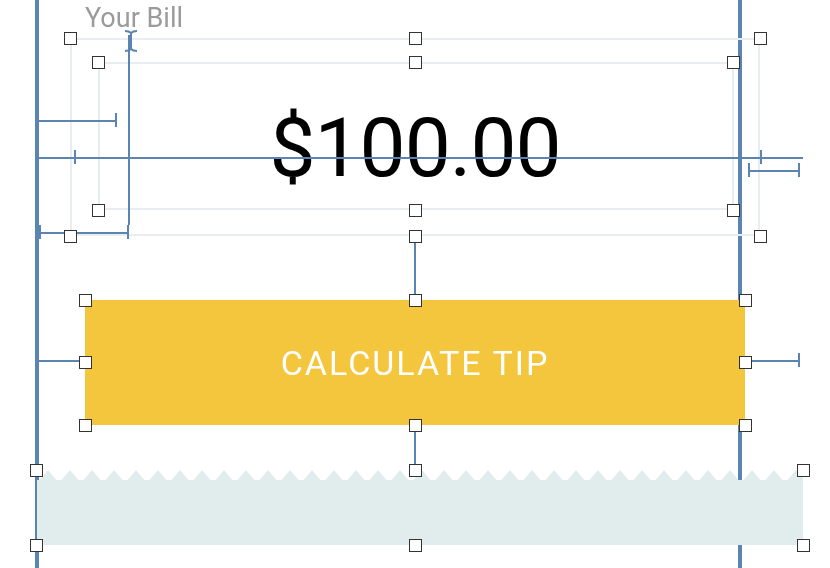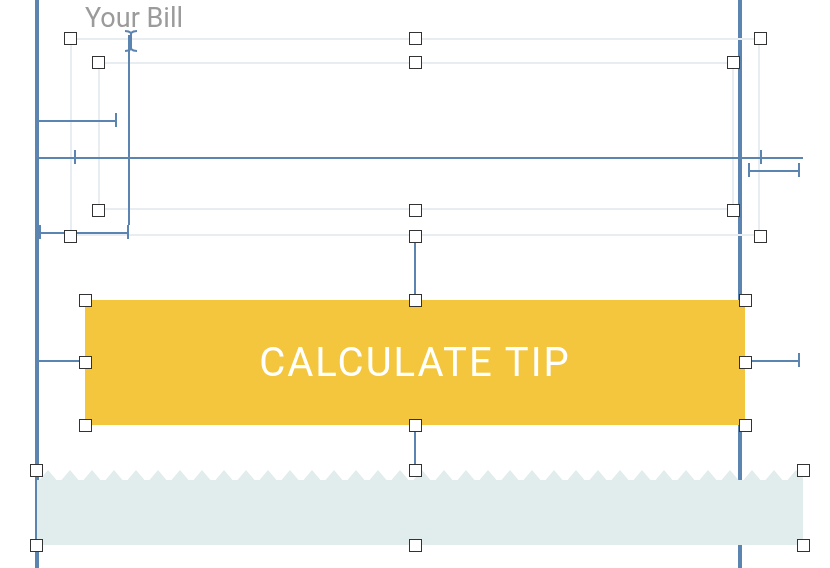--- a/index.html
+++ b/index.html
@@ -66,21 +66,21 @@
       position: absolute;
       left: 85px;
       top: 300px;
       width: 660px;
       height: 125px;
       background: #f4c63d;
       display: flex;
       align-items: center;
       justify-content: center;
       color: #ffffff;
-      font-size: 40px;
+      font-size: 34px;
       font-weight: 400;
       letter-spacing: 2px;
     }
     .receipt-band {
       position: absolute;
       left: 37px;
       top: 480px;
       width: 766px;
       height: 65px;
       background: #e1ecec;
@@ -145,20 +145,23 @@
   <div class="light-box" style="left:98px; top:62px; width:636px; height:148px;"></div>
 
   <div class="label-your-bill">Your Bill</div>
 
   <div class="text-cursor" style="left:122px; top:30px;">
     <svg viewBox="0 0 18 22">
         <path d="M3 1 Q7 1 9 3 Q11 1 15 1 M9 3 L9 19 M3 21 Q7 21 9 19 Q11 21 15 21" stroke="#5c84b0" stroke-width="2" fill="none"></path>
       </svg>
   </div>
 
+  <div class="input-group">
+    <div class="bill-amount">$100.00</div>
+  </div>
 
   <div class="hline" style="left:37px; top:157px; width:766px;"></div>
 
   <div class="hbar-end" style="left:74px; top:150px;"></div>
   <div class="hbar-end" style="left:760px; top:150px;"></div>
 
   <div class="hline" style="left:748px; top:170px; width:52px;"></div>
   <div class="hbar-end" style="left:748px; top:163px;"></div>
   <div class="hbar-end" style="left:798px; top:163px;"></div>
 

